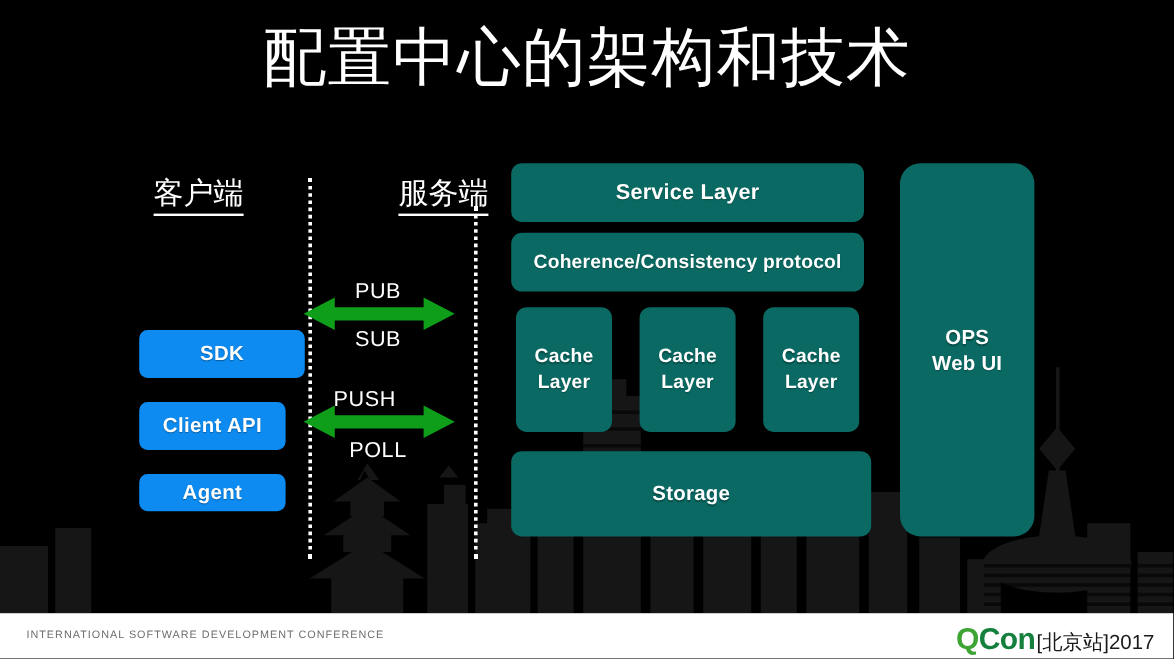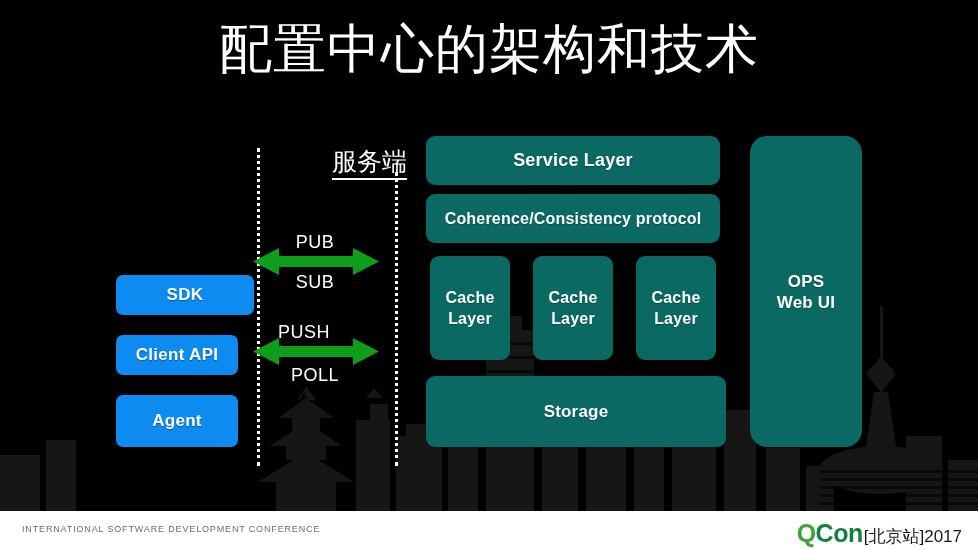--- a/index.html
+++ b/index.html
@@ -75,21 +75,21 @@
     font-size: 17px;
     font-weight: bold;
     display: flex;
     align-items: center;
     justify-content: center;
     letter-spacing: 0.3px;
     text-shadow: 0 1px 1px rgba(0,0,0,0.35);
   }
   #client-sdk    { left: 116px; top: 275px; width: 138px; height: 40px; }
   #client-api    { left: 116px; top: 335px; width: 122px; height: 40px; }
-  #client-agent  { left: 116px; top: 395px; width: 122px; height: 52px; }
+  #client-agent  { left: 116px; top: 395px; width: 122px; height: 31px; }
   .arrow-label {
     position: absolute;
     width: 160px;
     text-align: center;
     color: #ffffff;
     font-size: 18px;
     font-weight: normal;
     letter-spacing: 0.5px;
     white-space: nowrap;
   }
@@ -232,20 +232,21 @@
       <rect x="820" y="502" width="160" height="3"></rect>
       <rect x="486" y="342" width="48" height="3"></rect>
       <rect x="486" y="356" width="48" height="3"></rect>
       <rect x="486" y="370" width="48" height="3"></rect>
       <rect x="486" y="384" width="48" height="3"></rect>
     </g>
   </svg>
 
   <div id="title">配置中心的架构和技术</div>
 
+  <div class="section-label" id="label-client">客户端</div>
   <div class="section-label" id="label-server">服务端</div>
 
   <div class="divider" id="divider-left"></div>
   <div class="divider" id="divider-right"></div>
 
   <div class="client-box" id="client-sdk">SDK</div>
   <div class="client-box" id="client-api">Client API</div>
   <div class="client-box" id="client-agent">Agent</div>
 
   <div class="arrow-label" id="arrow1-top">PUB</div>

